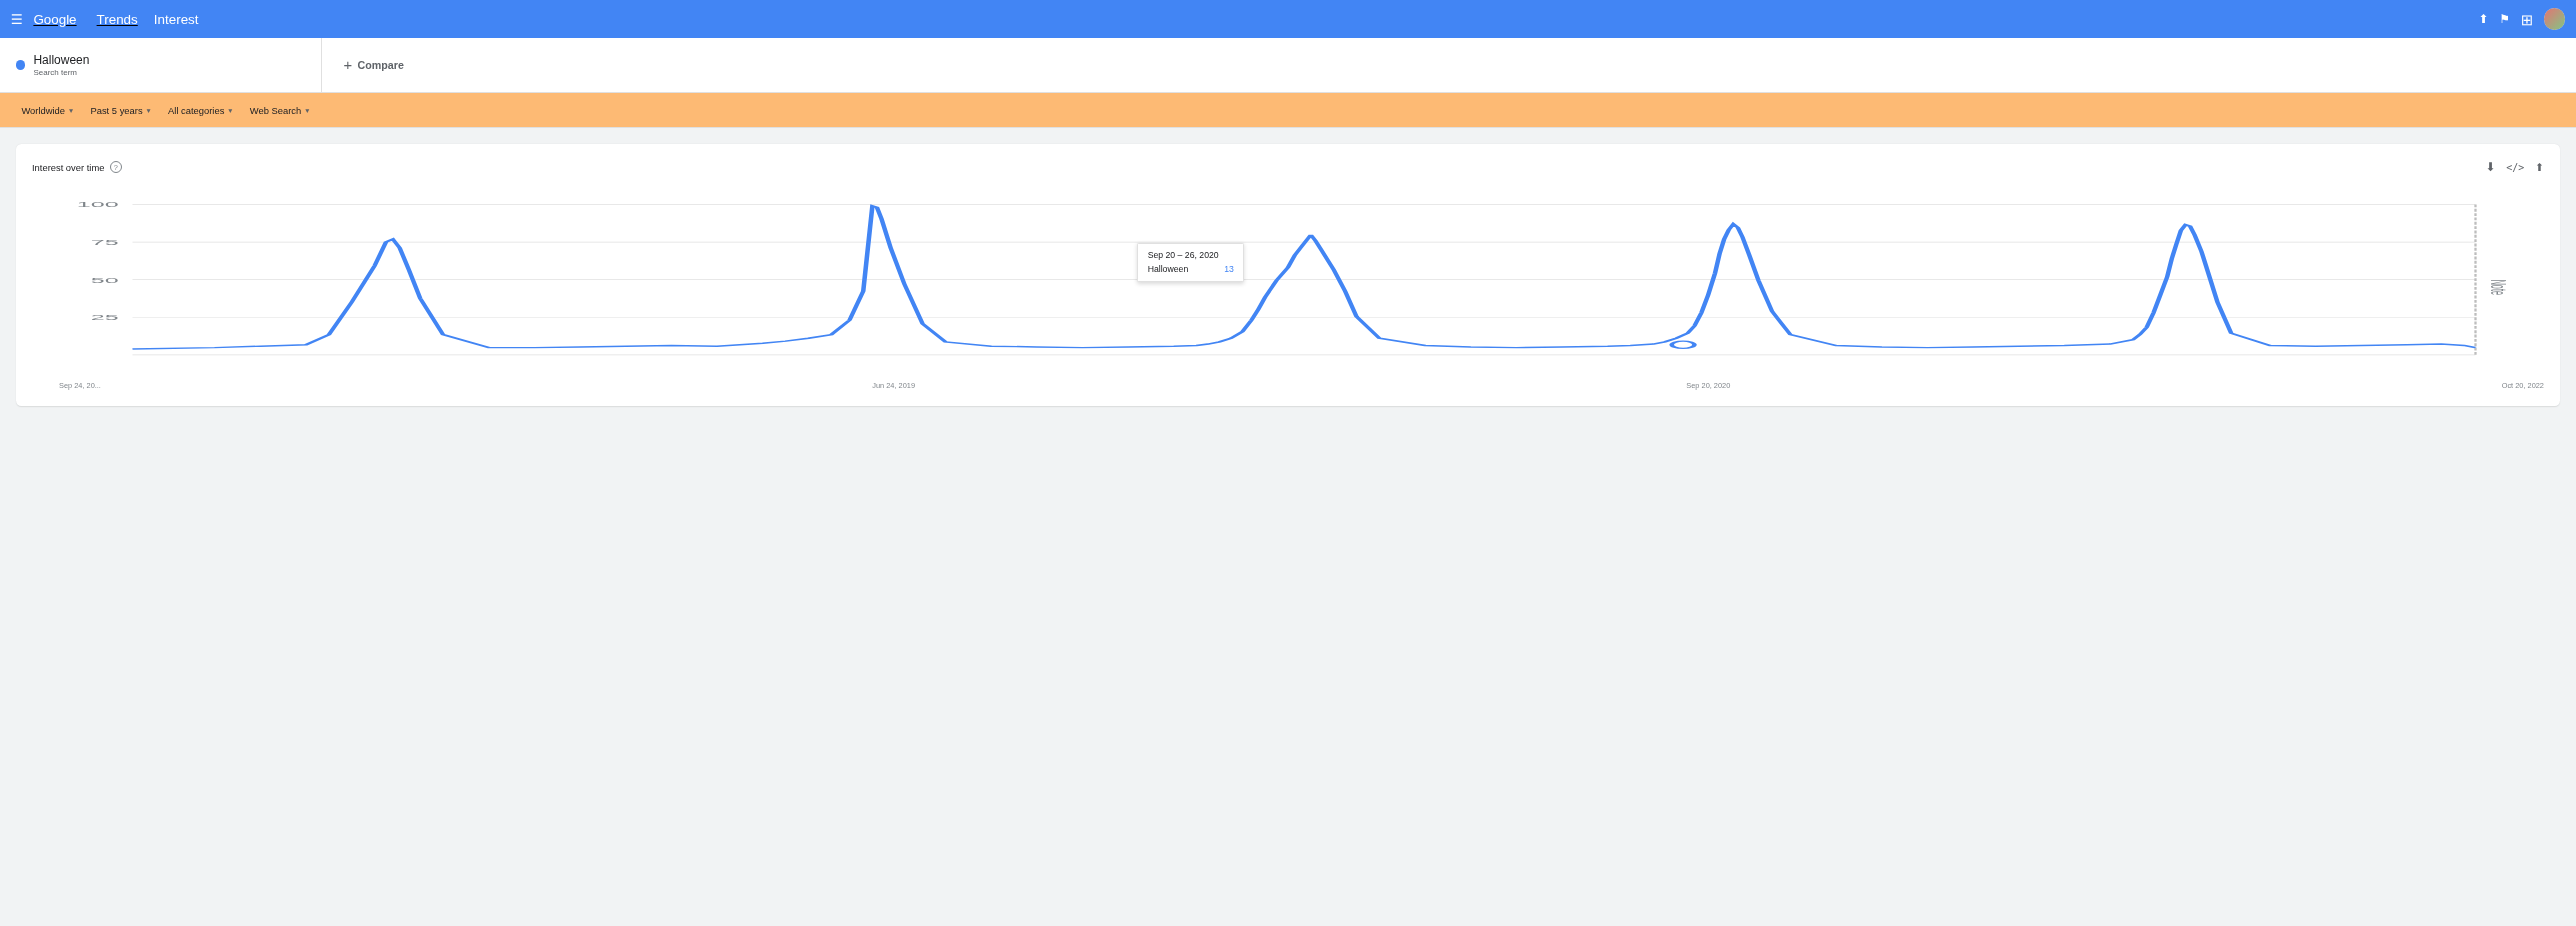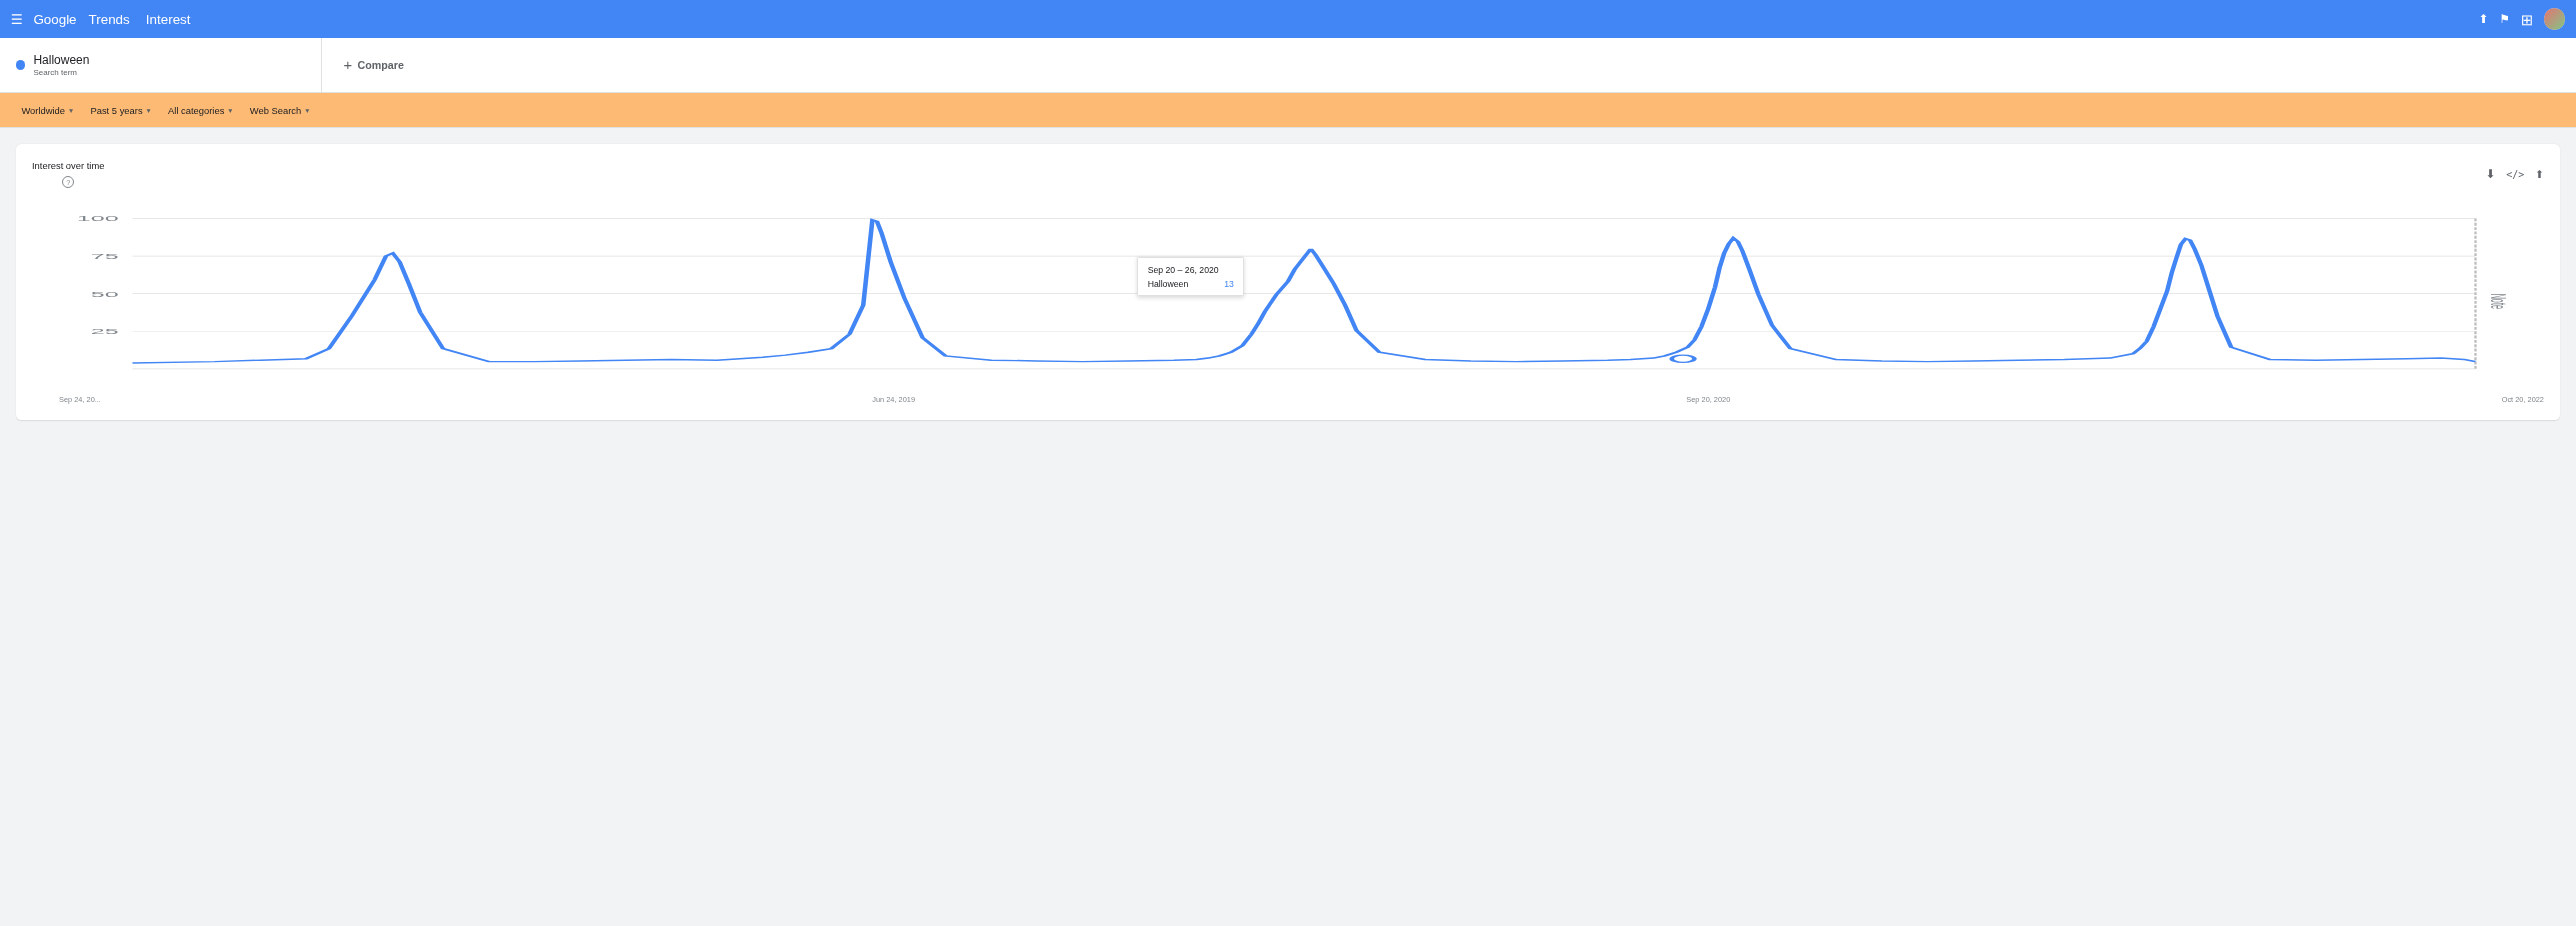--- a/index.html
+++ b/index.html
@@ -9,21 +9,21 @@
     .header {
       background: #4285f4;
       height: 38px;
       display: flex;
       align-items: center;
       padding: 0 10.7px;
       position: relative;
     }
     .header-left { display: flex; align-items: center; gap: 10.7px; }
     .hamburger-icon { color: white; font-size: 13.4px; cursor: pointer; }
-    .google-trends-logo { display: flex; align-items: center; gap: 12px; }
+    .google-trends-logo { display: flex; align-items: center; gap: 20px; text-decoration: underline; }
     .logo-google { color: white; font-size: 13.4px; font-weight: 400; }
     .logo-trends { color: white; font-size: 13.4px; font-weight: 300; }
     .header-explore { color: white; font-size: 13.4px; font-weight: 300; margin-left: 5.4px; }
     .header-right {
       position: absolute; right: 10.7px; top: 0; height: 100%;
       display: flex; align-items: center; gap: 10.7px;
     }
     .header-icon { color: white; font-size: 12px; cursor: pointer; }
     .avatar {
       width: 21.5px; height: 21.5px; border-radius: 50%;
@@ -95,21 +95,21 @@
     .chart-card {
       background: white;
       border-radius: 5.4px;
       padding: 16px;
       box-shadow: 0 0.7px 1.3px rgba(0,0,0,0.1);
     }
     .chart-header {
       display: flex; align-items: center; justify-content: space-between;
       margin-bottom: 16px;
     }
-    .chart-title-area { display: flex; align-items: center; gap: 5.4px; flex-direction: column; }
+    .chart-title-area { display: flex; align-items: center; gap: 5.4px; }
     .chart-title { font-size: 9.4px; color: #202124; font-weight: 500; }
     .help-icon {
       width: 12px; height: 12px; border-radius: 50%;
       border: 0.7px solid #80868b; display: flex;
       align-items: center; justify-content: center;
       font-size: 7.4px; color: #80868b; cursor: pointer;
     }
     .chart-actions { display: flex; align-items: center; gap: 10.7px; }
     .chart-action-icon { font-size: 12px; color: #5f6368; cursor: pointer; }
 

